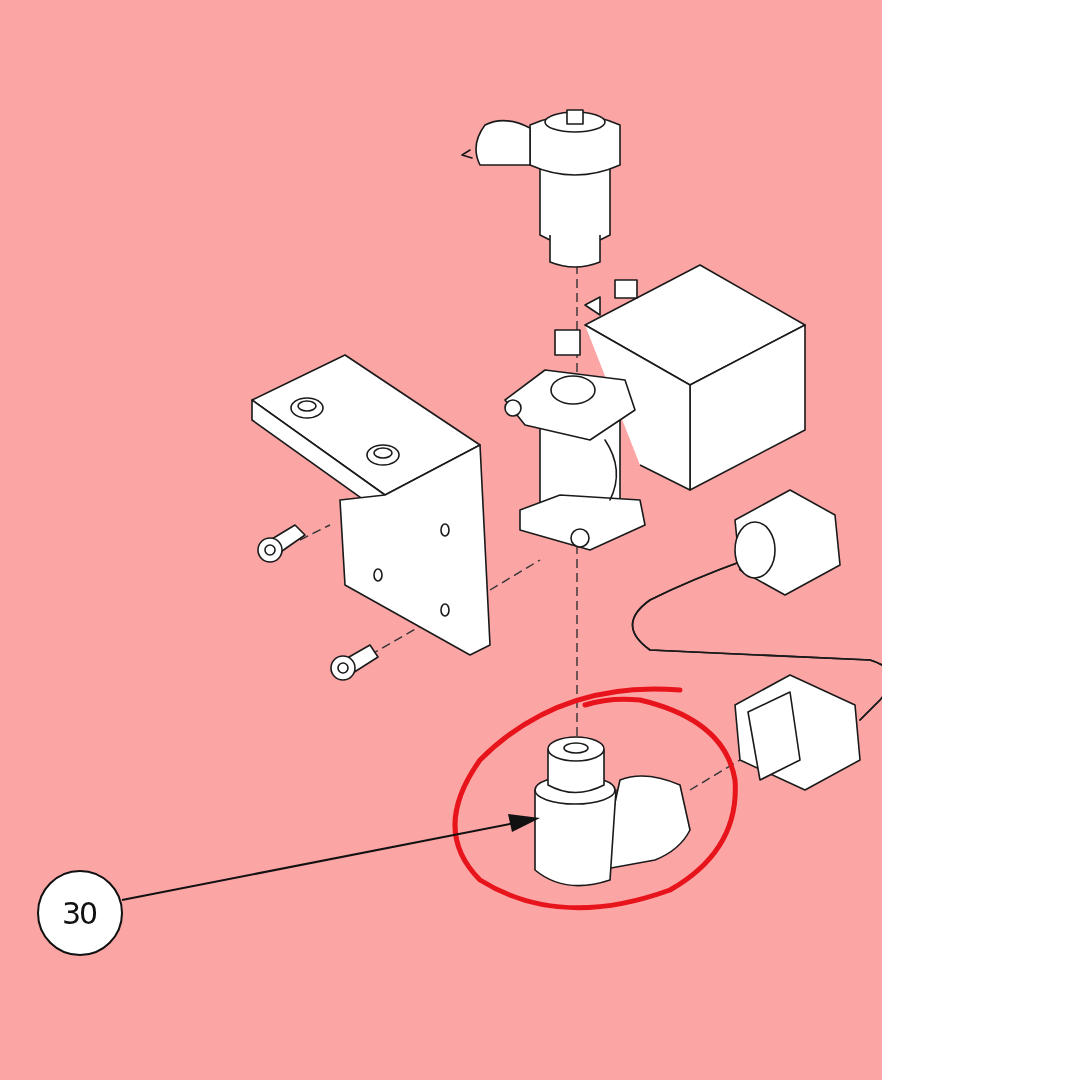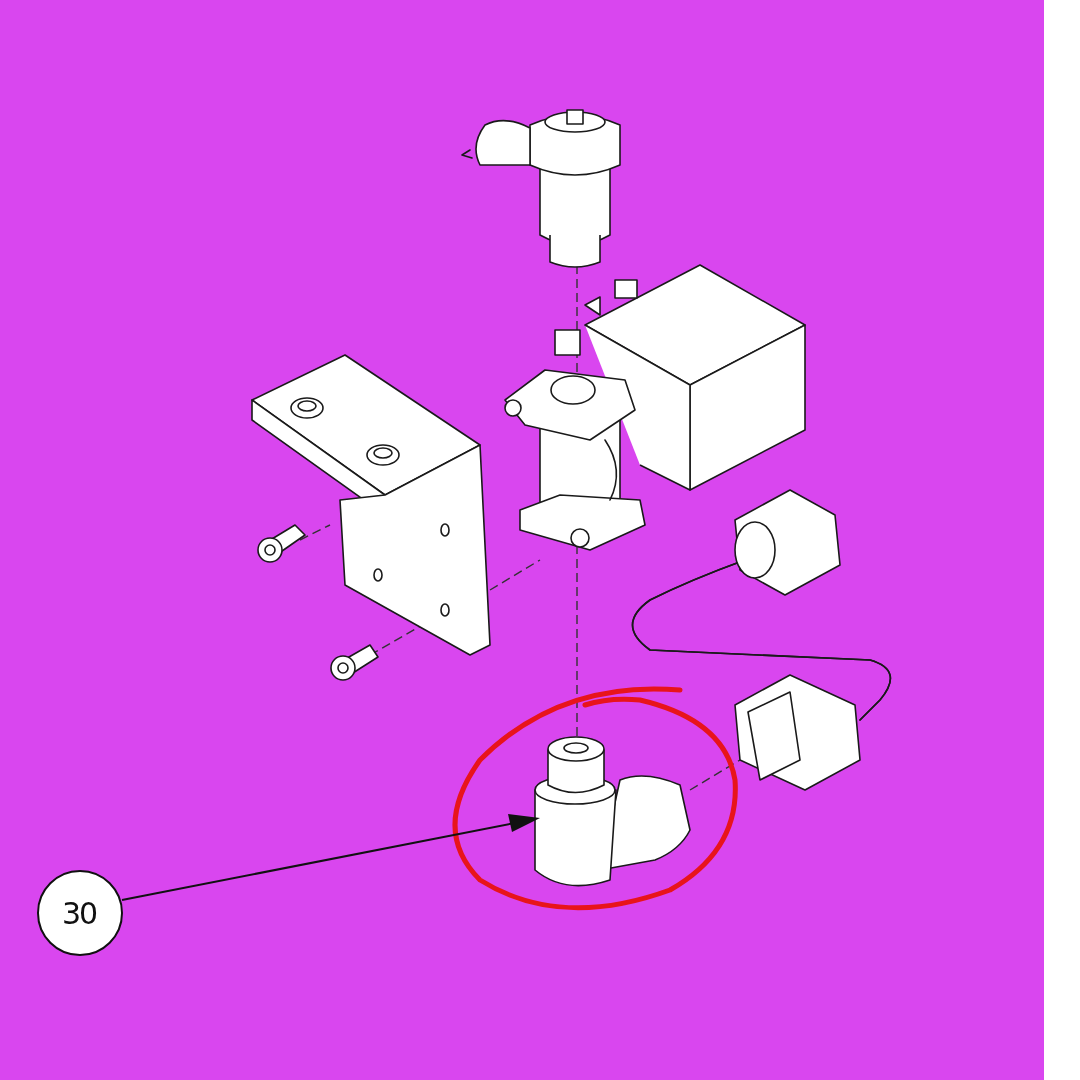--- a/index.html
+++ b/index.html
@@ -1,16 +1,16 @@
 <!DOCTYPE html>
 <html><head>
 <meta charset="utf-8">
 <style>
   html, body { margin:0; padding:0; background:#ffffff; }
-  #stage { position:relative; width:1044px; height:1080px; background:#d946ef; overflow:hidden; }
+  #stage { position:relative; width:882px; height:1080px; background:#fca5a5; overflow:hidden; }
   svg { position:absolute; left:0; top:0; }
   .ln { fill:none; stroke:#1a1a1a; stroke-width:1.6; stroke-linejoin:round; stroke-linecap:round; }
   .lf { fill:#ffffff; stroke:#1a1a1a; stroke-width:1.6; stroke-linejoin:round; }
   .dash { fill:none; stroke:#333; stroke-width:1.4; stroke-dasharray:9 5; }
   .callout-label { position:absolute; left:38px; top:872px; width:82px; height:82px; display:flex; align-items:center; justify-content:center;
     font-family:"DejaVu Sans", sans-serif; font-size:30px; letter-spacing:-2px; color:#111; }
 </style>
 </head>
 <body>
 

